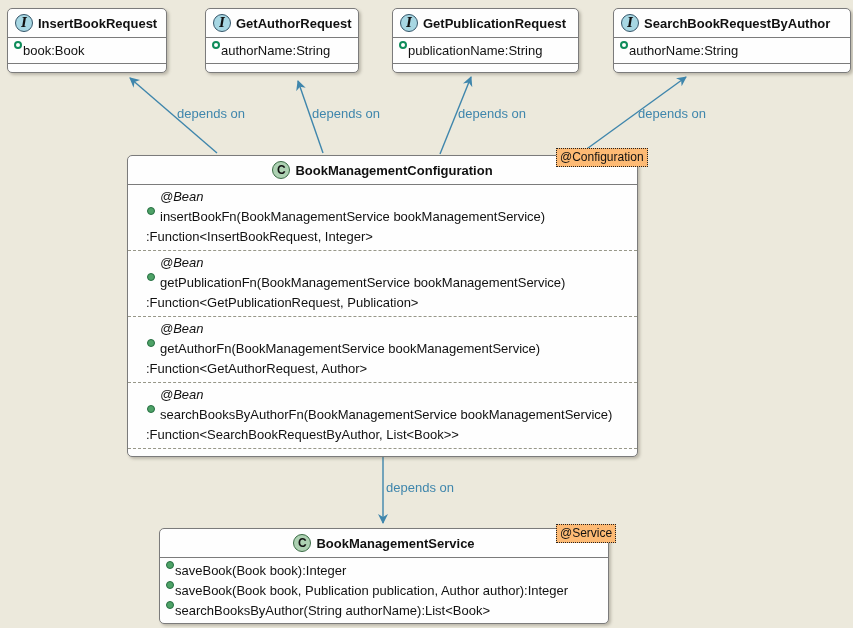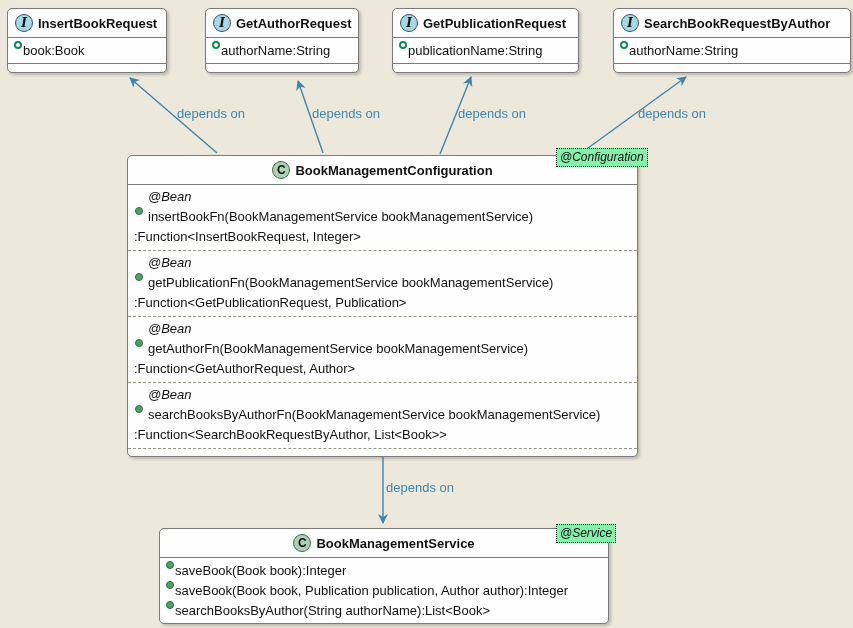--- a/index.html
+++ b/index.html
@@ -35,31 +35,31 @@
   .class-circ { background:#ADD1B2; border:1px solid #3A6B45; font-weight:bold; }
   .member {
     font-size:13px; line-height:20px; display:flex; 
     gap:1px; padding:0 6px; white-space:nowrap;
   }
   .bullet { border-radius:50%; box-sizing:border-box; }
   .bullet.hollow { width:8px; height:8px; border:2px solid #0E8C5A; background:#fff; flex:0 0 8px; }
   .bullet.filled { width:8px; height:8px; border:1px solid #256E41; background:#4EA267; flex:0 0 8px; }
   .box-attrs { padding:3px 0 2px; }
   .box-empty { border-top:1px solid #7B7B7B; height:8px; }
-  .sec { padding:2px 1px 3px; }
+  .sec { padding:2px 13px 3px; }
   .sec + .sec { border-top:1px dashed #979789; }
   .ann { font-style:italic; font-size:13px; line-height:20px; margin-left:19px; }
   .sig { font-size:13px; line-height:20px; display:flex; align-items:flex-start; gap:5px; margin-left:6px; white-space:nowrap; }
   .ret { font-size:13px; line-height:20px; margin-left:5px; white-space:nowrap; }
   .final-strip { border-top:1px dashed #979789; height:7px; }
   .methods { padding:3px 0 2px; }
   .badge {
     position:absolute; z-index:5;
-    border:1px dotted #222; background:#86efac;
-    font-style:italic; font-size:12px; line-height:15px;
+    border:1px dotted #222; background:#fdba74;
+    font-size:12px; line-height:15px;
     padding:1px 3px; white-space:nowrap;
   }
   .dep-label {
     position:absolute; z-index:3; color:#3F86AC;
     font-size:13px; white-space:nowrap;
   }
 </style>
 </head>
 <body>
 

